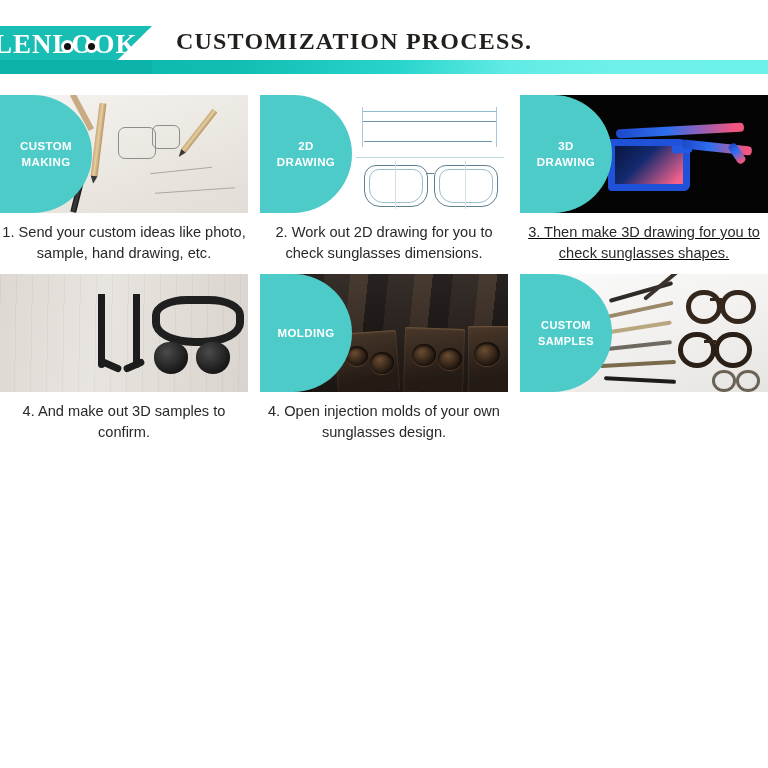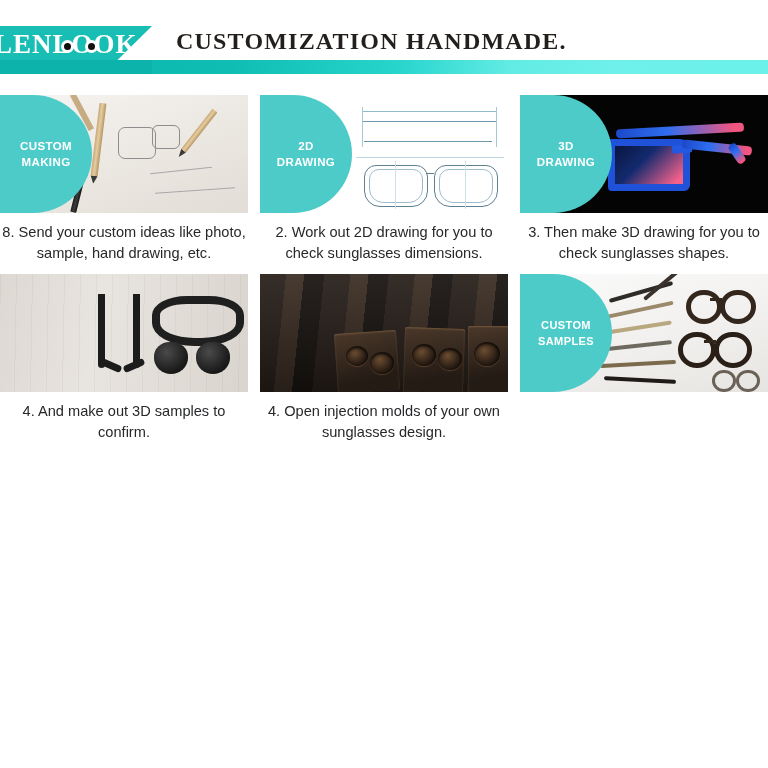--- a/index.html
+++ b/index.html
@@ -113,21 +113,21 @@
     width: 768px;
   }
   .row-1 { margin-top: 0; }
   .row-2 { margin-top: 10px; }
 
   .card {
     width: 248px;
     margin-right: 12px;
     position: relative;
   }
-  .card:last-child { margin-right: 4px; }
+  .card:last-child { margin-right: 4px; text-decoration: underline; }
 
   .card-media {
     position: relative;
     width: 248px;
     height: 118px;
     overflow: hidden;
     background: #e9e6e1;
   }
 
   
@@ -311,21 +311,21 @@
   <div class="logo-banner"></div>
   <div class="logo-text">LENLOOK</div>
   <div class="logo-eyes">
     <span class="eye">
         <span class="pupil"></span>
       </span>
     <span class="eye">
         <span class="pupil"></span>
       </span>
   </div>
-  <div class="header-title">CUSTOMIZATION HANDMADE.</div>
+  <div class="header-title">CUSTOMIZATION PROCESS.</div>
   <div class="gradient-bar"></div>
   <div class="gradient-bar-left"></div>
 </div>
 
 <div class="grid">
 
   <div class="row row-1">
 
     <div class="card">
       <div class="card-media">
@@ -337,21 +337,21 @@
           <div class="sketch-glasses" style="left:152px;top:30px;width:26px;height:22px;border-radius:6px;"></div>
           <div class="sketch-line" style="left:150px;top:75px;width:62px;transform:rotate(-6deg);"></div>
           <div class="sketch-line" style="left:155px;top:95px;width:80px;transform:rotate(-4deg);"></div>
           <div class="sketch-line" style="left:62px;top:14px;width:40px;transform:rotate(62deg);border-top-color:#c6ab83;border-top-width:6px;"></div>
         </div>
         <div class="badge">
           <span class="badge-line">CUSTOM</span>
           <span class="badge-line">MAKING</span>
         </div>
       </div>
-      <div class="caption">8. Send your custom ideas like photo, sample, hand drawing, etc.</div>
+      <div class="caption">1. Send your custom ideas like photo, sample, hand drawing, etc.</div>
     </div>
 
     <div class="card">
       <div class="card-media">
         <div class="photo photo-cad">
           <div class="cad-line" style="left:102px;top:16px;width:134px;"></div>
           <div class="cad-line" style="left:102px;top:26px;width:134px;border-top-color:#6f97ab;"></div>
           <div class="cad-line" style="left:104px;top:46px;width:128px;border-top-color:#6f97ab;border-top-style:solid;"></div>
           <div class="cad-vline" style="left:102px;top:12px;height:40px;"></div>
           <div class="cad-vline" style="left:236px;top:12px;height:40px;"></div>
@@ -412,20 +412,23 @@
       <div class="card-media">
         <div class="photo photo-mold">
           <div class="mold-slab" style="left:76px;top:58px;width:62px;height:60px;transform:rotate(-4deg);"></div>
           <div class="mold-cav" style="left:86px;top:72px;width:22px;height:20px;"></div>
           <div class="mold-cav" style="left:110px;top:78px;width:24px;height:22px;"></div>
           <div class="mold-slab" style="left:144px;top:54px;width:60px;height:64px;transform:rotate(2deg);"></div>
           <div class="mold-cav" style="left:152px;top:70px;width:24px;height:22px;"></div>
           <div class="mold-cav" style="left:178px;top:74px;width:24px;height:22px;"></div>
           <div class="mold-slab" style="left:208px;top:52px;width:42px;height:66px;"></div>
           <div class="mold-cav" style="left:214px;top:68px;width:26px;height:24px;"></div>
+        </div>
+        <div class="badge">
+          <span class="badge-line">MOLDING</span>
         </div>
       </div>
       <div class="caption">4. Open injection molds of your own sunglasses design.</div>
     </div>
 
     <div class="card">
       <div class="card-media">
         <div class="photo photo-samples">
           <div class="tmpl-stick" style="left:88px;top:16px;width:66px;background:#2e2a26;transform:rotate(-16deg);"></div>
           <div class="tmpl-stick" style="left:84px;top:34px;width:70px;background:#9a8a6a;transform:rotate(-12deg);"></div>

